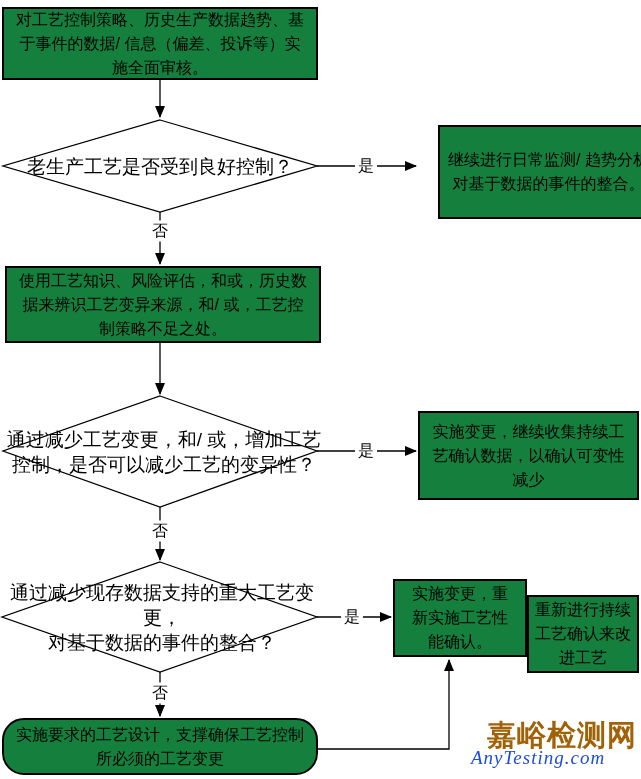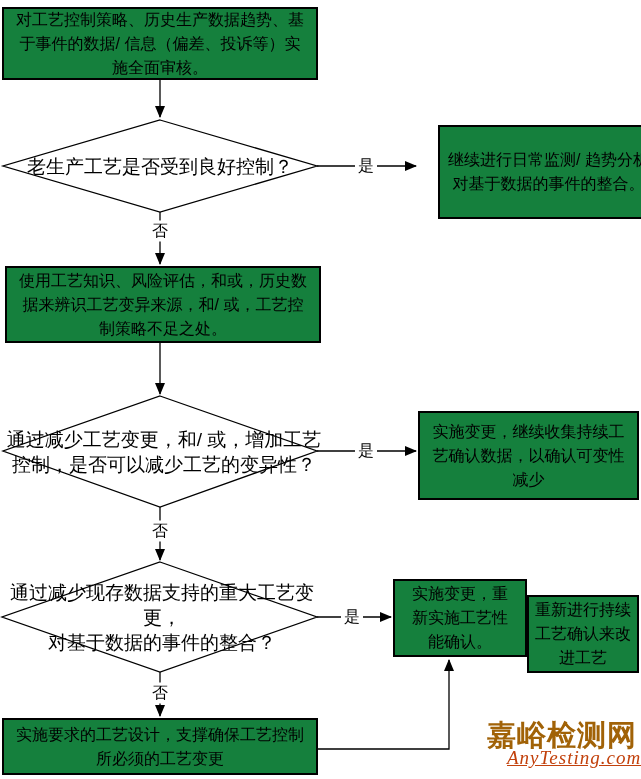--- a/index.html
+++ b/index.html
@@ -8,29 +8,29 @@
   .layer{position:absolute;left:0;top:0;}
   .box{position:absolute;box-sizing:border-box;border:2px solid #000;background:#15803d;
        display:flex;align-items:center;justify-content:center;text-align:center;
        font-size:16px;line-height:24px;white-space:pre-line;}
   .dtext{position:absolute;display:flex;align-items:center;justify-content:center;
          text-align:center;font-size:19px;line-height:25px;white-space:pre-line;}
   .edge-label{position:absolute;transform:translate(-50%,-50%);background:#fff;
               font-size:16px;padding:0 3px;}
   .wm-cn{position:absolute;left:487px;top:716px;font-size:29px;font-weight:bold;
          color:#a16207;letter-spacing:1px;}
-  .wm-en{position:absolute;left:507px;top:747px;font-size:19px;font-style:italic;
-         color:#c2410c;font-family:"Liberation Serif",serif;letter-spacing:1px;text-decoration:underline;}
+  .wm-en{position:absolute;left:471px;top:747px;font-size:19px;font-style:italic;
+         color:#1d4ed8;font-family:"Liberation Serif",serif;letter-spacing:1px;}
   #node-audit{left:2px;top:7px;width:316px;height:73px;}
   #node-monitor{left:418px;top:125px;width:221px;height:94px;margin-left:20px;}
   #node-identify{left:5px;top:266px;width:316px;height:77px;}
   #node-collect{left:418px;top:411px;width:221px;height:89px;}
   #node-ppq{left:393px;top:579px;width:134px;height:78px;}
   #node-cpv{left:527px;top:567px;width:112px;height:78px;margin-top:28px;}
-  #node-design{left:2px;top:718px;width:316px;height:57px;}
+  #node-design{left:2px;top:718px;width:316px;height:57px;border-radius:22px;}
   #d1-text{left:0px;top:120px;width:320px;height:92px;}
   #d2-text{left:4px;top:396px;width:320px;height:111px;}
   #d3-text{left:0px;top:562px;width:324px;height:110px;}
   #label-yes-1{left:366px;top:166px;}
   #label-yes-2{left:366px;top:451px;}
   #label-yes-3{left:352px;top:617px;}
   #label-no-1{left:160px;top:231px;}
   #label-no-2{left:160px;top:531px;}
   #label-no-3{left:160px;top:693px;}
 </style>

